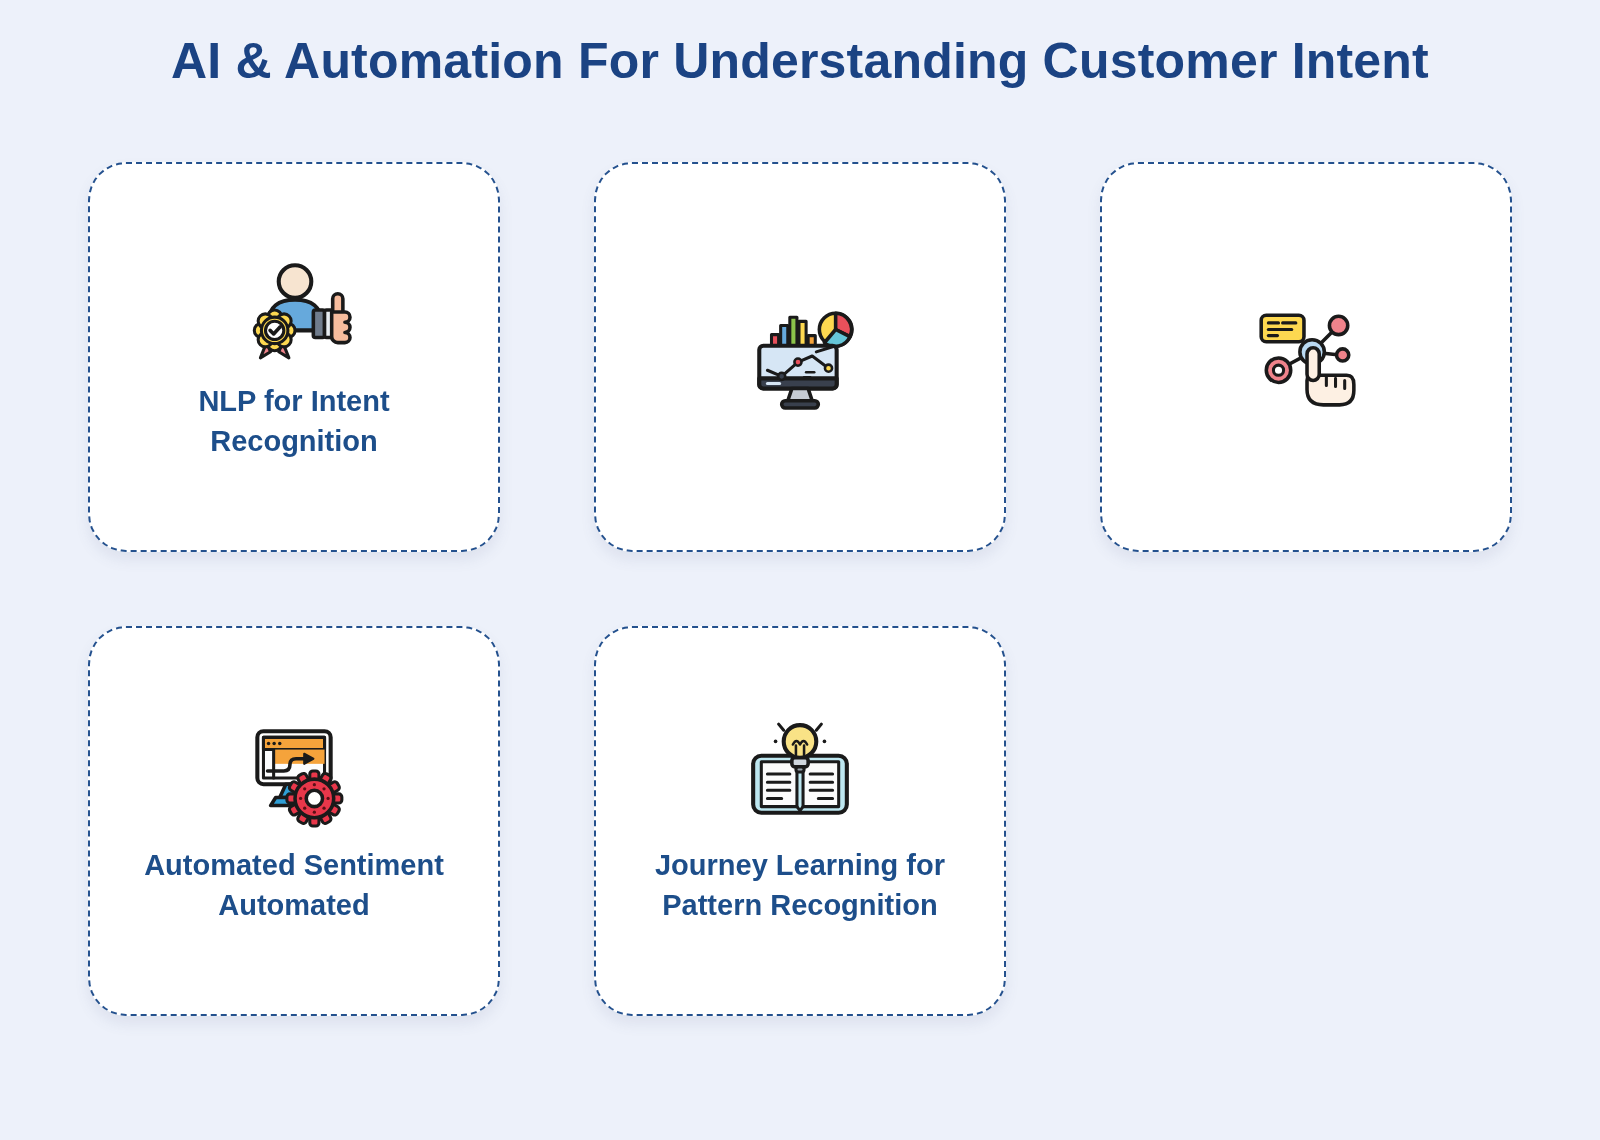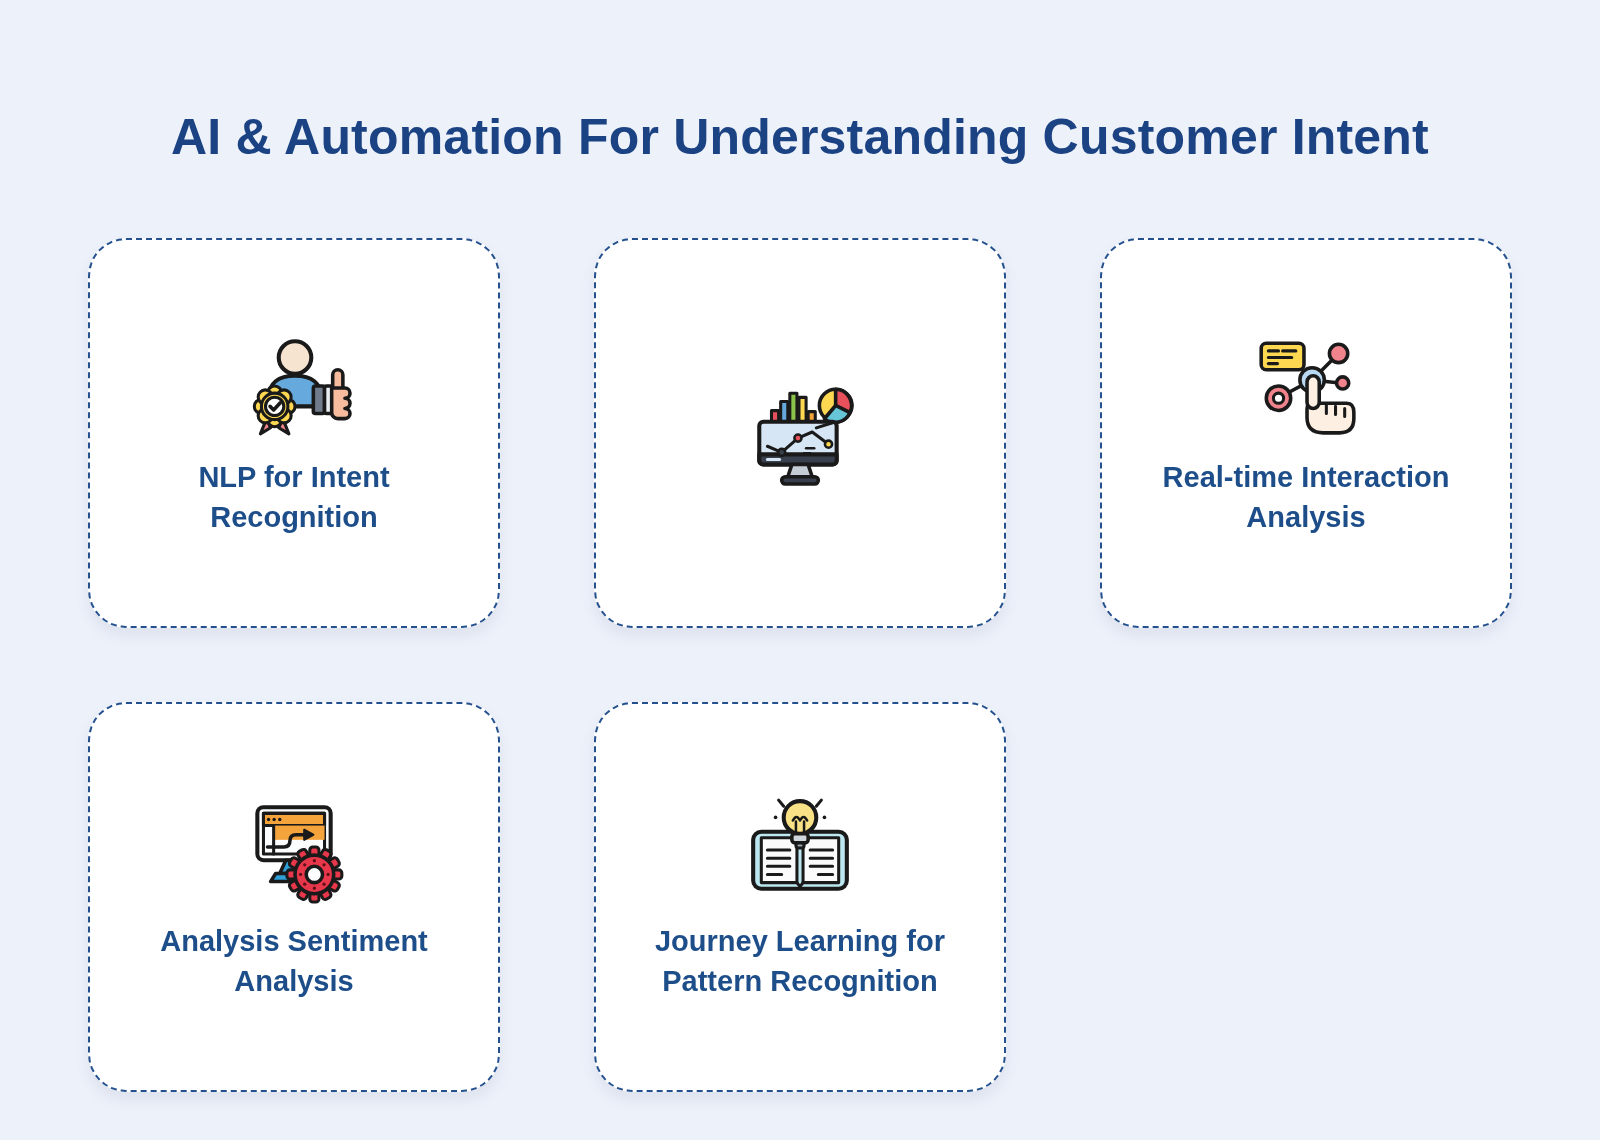--- a/index.html
+++ b/index.html
@@ -6,21 +6,21 @@
     margin: 0;
     padding: 0;
     width: 1600px;
     height: 1140px;
     background: #edf1fa;
     font-family: "Liberation Sans", sans-serif;
     overflow: hidden;
   }
   .page-title {
     margin: 0;
-    padding: 108px 0 0 0;
+    padding: 32px 0 0 0;
     text-align: center;
     font-size: 50px;
     line-height: 58px;
     font-weight: 700;
     letter-spacing: 0.2px;
     color: #1b4383;
   }
   .cards-grid {
     width: 1424px;
     margin: 72px auto 0 auto;
@@ -146,21 +146,20 @@
           <circle cx="33" cy="68" r="5" fill="#ffffff" stroke-width="3"></circle>
           <circle cx="66" cy="50" r="12" fill="#b9d9f2" stroke-width="3.5"></circle>
           <g fill="#fdf0e3" stroke-width="3.5">
             <path d="M61 78 q0 -5 5 -5 h34 q7 0 7 9 v6 q0 14 -14 14 h-16 q-16 0 -16 -15 Z"></path>
             <rect x="61" y="46" width="12" height="32" rx="6"></rect>
           </g>
           <path d="M80 75 v8 M89 76 v8 M98 78 v8" fill="none" stroke-width="3"></path>
         </g>
       </svg>
     </div>
-    <p class="card-label">Real-time Interaction Analysis</p>
   </div>
 
 
   <div class="card">
     <div class="card-icon">
       <svg viewBox="0 0 120 110" xmlns="http://www.w3.org/2000/svg">
         <g stroke="#1a1a1a" stroke-linejoin="round" stroke-linecap="round">
           <rect x="24" y="14" width="72" height="52" rx="6" fill="#ffffff" stroke-width="4"></rect>
           <rect x="30" y="20" width="60" height="40" fill="#fcfdfe" stroke-width="3"></rect>
           <path d="M30 20 h60 v12 h-60 Z" fill="#f5a33b" stroke-width="3"></path>
@@ -197,21 +196,21 @@
               <circle cx="9.5" cy="9.5" r="1.6"></circle>
                 <circle cx="-9.5" cy="9.5" r="1.6"></circle>
               <circle cx="9.5" cy="-9.5" r="1.6"></circle>
                 <circle cx="-9.5" cy="-9.5" r="1.6"></circle>
             </g>
             <circle cx="0" cy="0" r="8" fill="#ffffff" stroke-width="3.5"></circle>
           </g>
         </g>
       </svg>
     </div>
-    <p class="card-label">Analysis Sentiment Analysis</p>
+    <p class="card-label">Automated Sentiment Automated</p>
   </div>
 
   <div class="card">
     <div class="card-icon">
       <svg viewBox="0 0 120 110" xmlns="http://www.w3.org/2000/svg">
         <g stroke="#1a1a1a" stroke-linejoin="round" stroke-linecap="round">
           <rect x="14" y="38" width="92" height="56" rx="8" fill="#bde7f0" stroke-width="4"></rect>
           <path d="M22 44 H57 V88 H22 Z" fill="#fbfbfb" stroke-width="3"></path>
           <path d="M63 44 H98 V88 H63 Z" fill="#fbfbfb" stroke-width="3"></path>
           <path d="M57 88 L60 92 L63 88" fill="none" stroke-width="3"></path>

